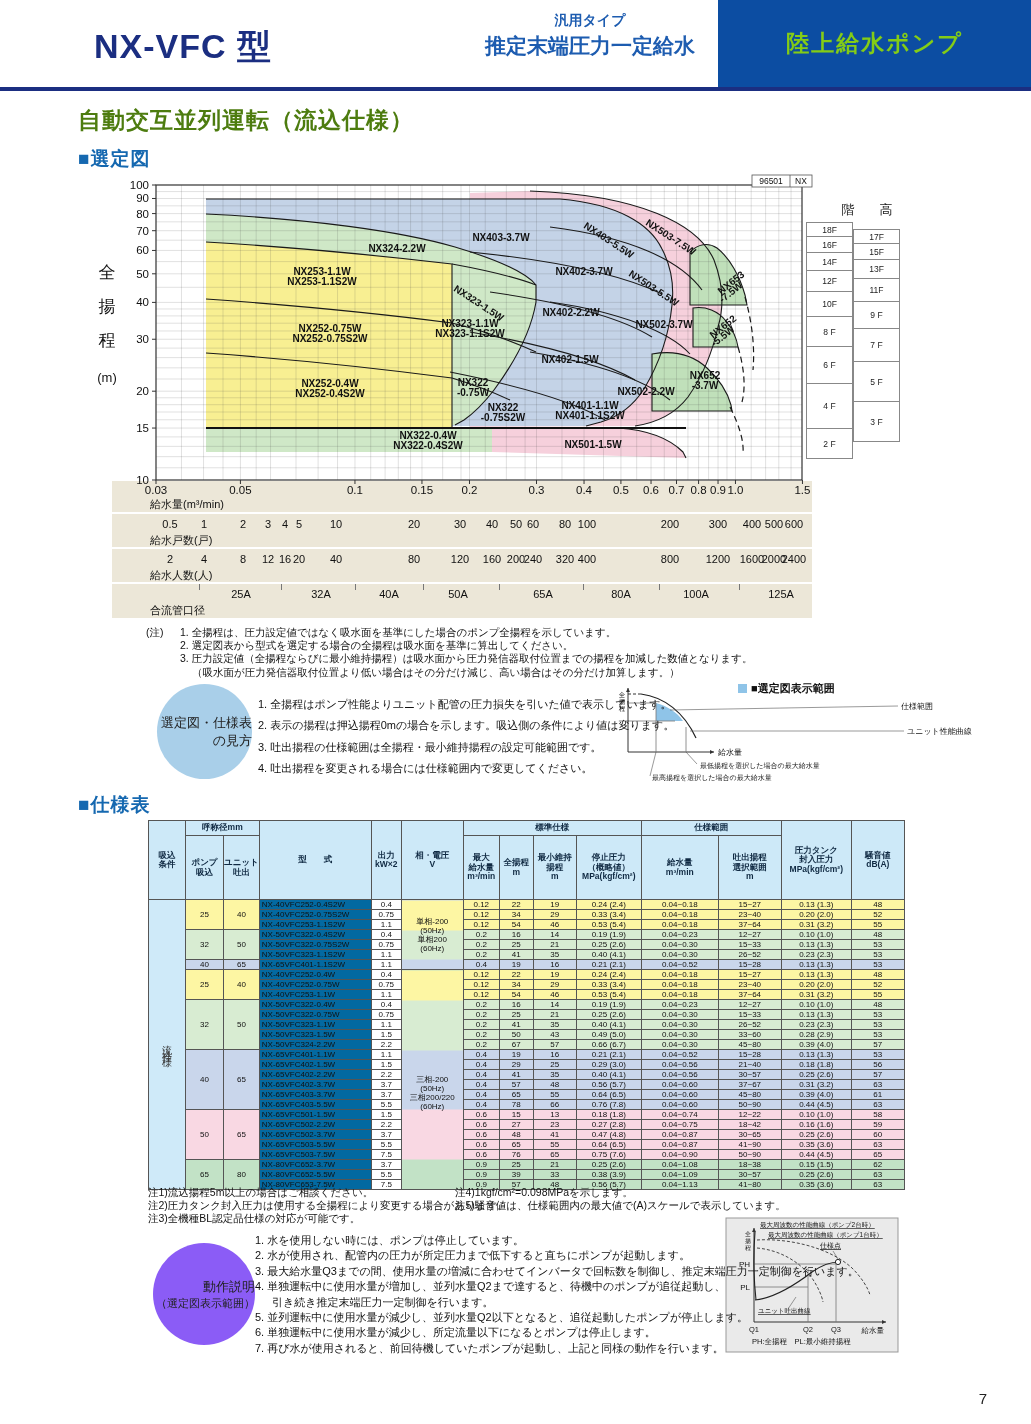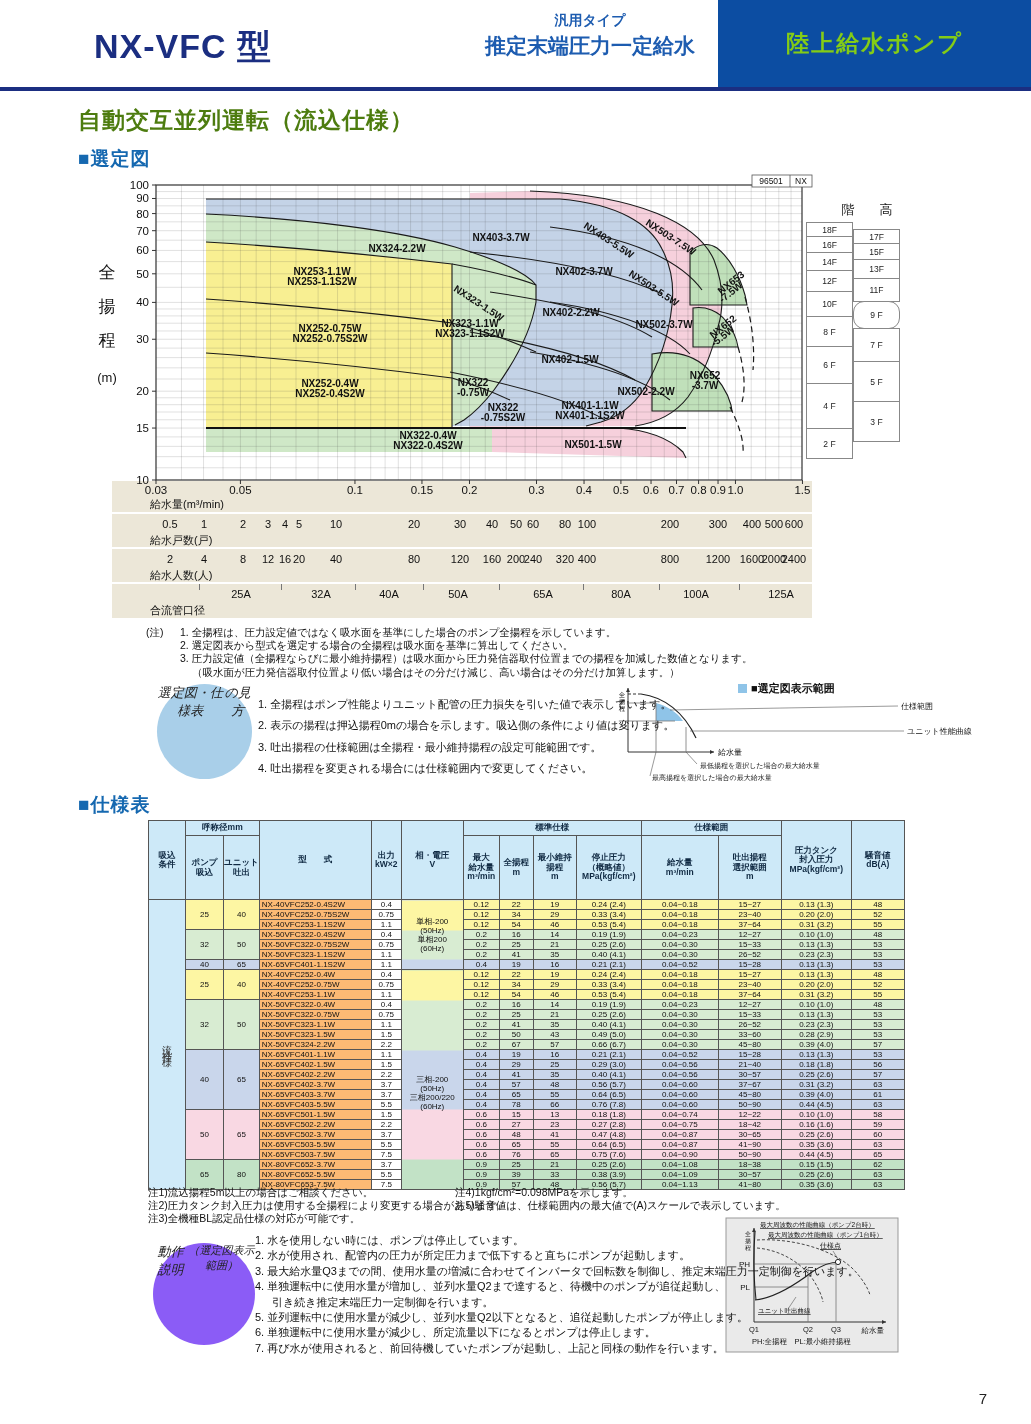--- a/index.html
+++ b/index.html
@@ -16,33 +16,33 @@
   #hdr-rule{left:0;top:87px;width:1031px;height:4px;background:#1b2e81;}
   #sec-title{left:78px;top:105px;font-size:23px;font-weight:bold;color:#4d7c0f;letter-spacing:1px;}
   .h-blue{font-size:19px;font-weight:bold;color:#1568b0;letter-spacing:1px;}
   
   .band{position:absolute;left:112px;width:700px;background:#ece7d8;}
   .band-label{position:absolute;font-size:11px;color:#111;}
   .bv{position:absolute;width:46px;margin-left:-23px;text-align:center;font-size:11px;color:#111;}
   .btick{position:absolute;width:1px;height:6px;background:#777;}
   
   .small-line{position:absolute;font-size:10.5px;color:#111;white-space:nowrap;}
-  .circle{position:absolute;border-radius:50%;display:flex;flex-direction:row;align-items:flex-start;justify-content:center;text-align:center;font-style:italic;}
+  .circle{position:absolute;border-radius:50%;display:flex;flex-direction:column;align-items:flex-end;justify-content:center;text-align:center;}
   #howto-circle{left:157px;top:684px;width:95px;height:95px;background:#a9cfe9;}
   #op-circle{left:153px;top:1243px;width:102px;height:102px;background:#8b5cf6;}
   .circle .c1{font-size:13px;color:#222;}
   .circle .c2{font-size:11px;color:#222;}
   .list-line{position:absolute;font-size:11px;color:#111;white-space:nowrap;}
   
   #spec-table{position:absolute;left:148px;top:820px;border-collapse:collapse;table-layout:fixed;
               font-size:8px;line-height:9px;}
   #spec-table td,#spec-table th{border:1px solid #555;padding:0;text-align:center;overflow:hidden;white-space:nowrap;}
   #spec-table th{background:#cde9f8;font-weight:bold;font-size:8.5px;line-height:9.5px;color:#102a43;}
   #spec-table tr.data td{height:8.5px;}
-  #spec-table td.model{text-align:left;padding-left:2px;background:#fdba74;}
+  #spec-table td.model{text-align:left;padding-left:2px;background:#0369a1;}
   #spec-table td.out{background:#fff;}
   td.c-yellow{background:#fdf6a3;} td.c-green{background:#d8ecd2;} td.c-blue{background:#c9d6eb;}
   td.c-pink{background:#f9d8e3;} td.c-green2{background:#c2e2c6;}
   #spec-table td.suction{background:#cfeaf9;writing-mode:vertical-rl;text-orientation:upright;
       letter-spacing:4px;font-size:10px;color:#333;}
   #spec-table td.volt{font-size:8px;line-height:9px;vertical-align:middle;}
   #spec-table td.grad1{background:linear-gradient(#fdf6a3 0 43%,#d8ecd2 43% 86%,#c9d6eb 86% 100%);}
   #spec-table td.grad2{background:linear-gradient(#fdf6a3 0 13.6%,#d8ecd2 13.6% 36.4%,#c9d6eb 36.4% 63.6%,#f9d8e3 63.6% 86.4%,#c2e2c6 86.4% 100%);padding-top:26px;}
   
   .floor-box{position:absolute;background:#fff;border:1px solid #888;display:flex;align-items:center;justify-content:center;font-size:8.5px;color:#222;}
@@ -145,21 +145,21 @@
       <div class="floor-box" style="left:806px;top:270px;width:45px;height:20px;">12F</div>
       <div class="floor-box" style="left:806px;top:291px;width:45px;height:24px;">10F</div>
       <div class="floor-box" style="left:806px;top:316px;width:45px;height:29px;">8 F</div>
       <div class="floor-box" style="left:806px;top:346px;width:45px;height:36px;">6 F</div>
       <div class="floor-box" style="left:806px;top:383px;width:45px;height:44px;">4 F</div>
       <div class="floor-box" style="left:806px;top:428px;width:45px;height:29px;">2 F</div>
       <div class="floor-box" style="left:853px;top:229px;width:45px;height:13px;">17F</div>
       <div class="floor-box" style="left:853px;top:243px;width:45px;height:15px;">15F</div>
       <div class="floor-box" style="left:853px;top:259px;width:45px;height:18px;">13F</div>
       <div class="floor-box" style="left:853px;top:278px;width:45px;height:22px;">11F</div>
-      <div class="floor-box" style="left:853px;top:301px;width:45px;height:26px;border-radius:11px;">9 F</div>
+      <div class="floor-box" style="left:853px;top:301px;width:45px;height:26px;">9 F</div>
       <div class="floor-box" style="left:853px;top:328px;width:45px;height:32px;">7 F</div>
       <div class="floor-box" style="left:853px;top:361px;width:45px;height:39px;">5 F</div>
       <div class="floor-box" style="left:853px;top:401px;width:45px;height:39px;">3 F</div>
     </div>
 
   <svg id="gfx" width="1031" height="1424" viewBox="0 0 1031 1424">
       <rect x="156" y="185" width="646" height="295" fill="#fff"></rect>
       <path d="M 530,191 C 640,195 698,224 714,260 C 724,286 724,307 718,327 C 712,354 702,377 688,397 C 675,414 655,423 635,426 L 470,427 L 470,193 Z" fill="#f6d0dc" stroke="none"></path>
       <path d="M 206,199 L 560,199 C 618,204 650,224 662,249 C 672,268 674,287 672,305 C 669,335 659,364 644,389 C 633,406 618,417 601,422 L 586,426 L 206,426 Z" fill="#c4d3e7" stroke="none"></path>
       <path d="M 206,214 C 310,219 400,231 455,247 C 495,259 525,271 536,285 L 536,302 C 531,332 514,363 494,390 C 484,403 474,413 464,420 L 455,425 L 206,425 Z" fill="#cfe8c7" stroke="none"></path>

